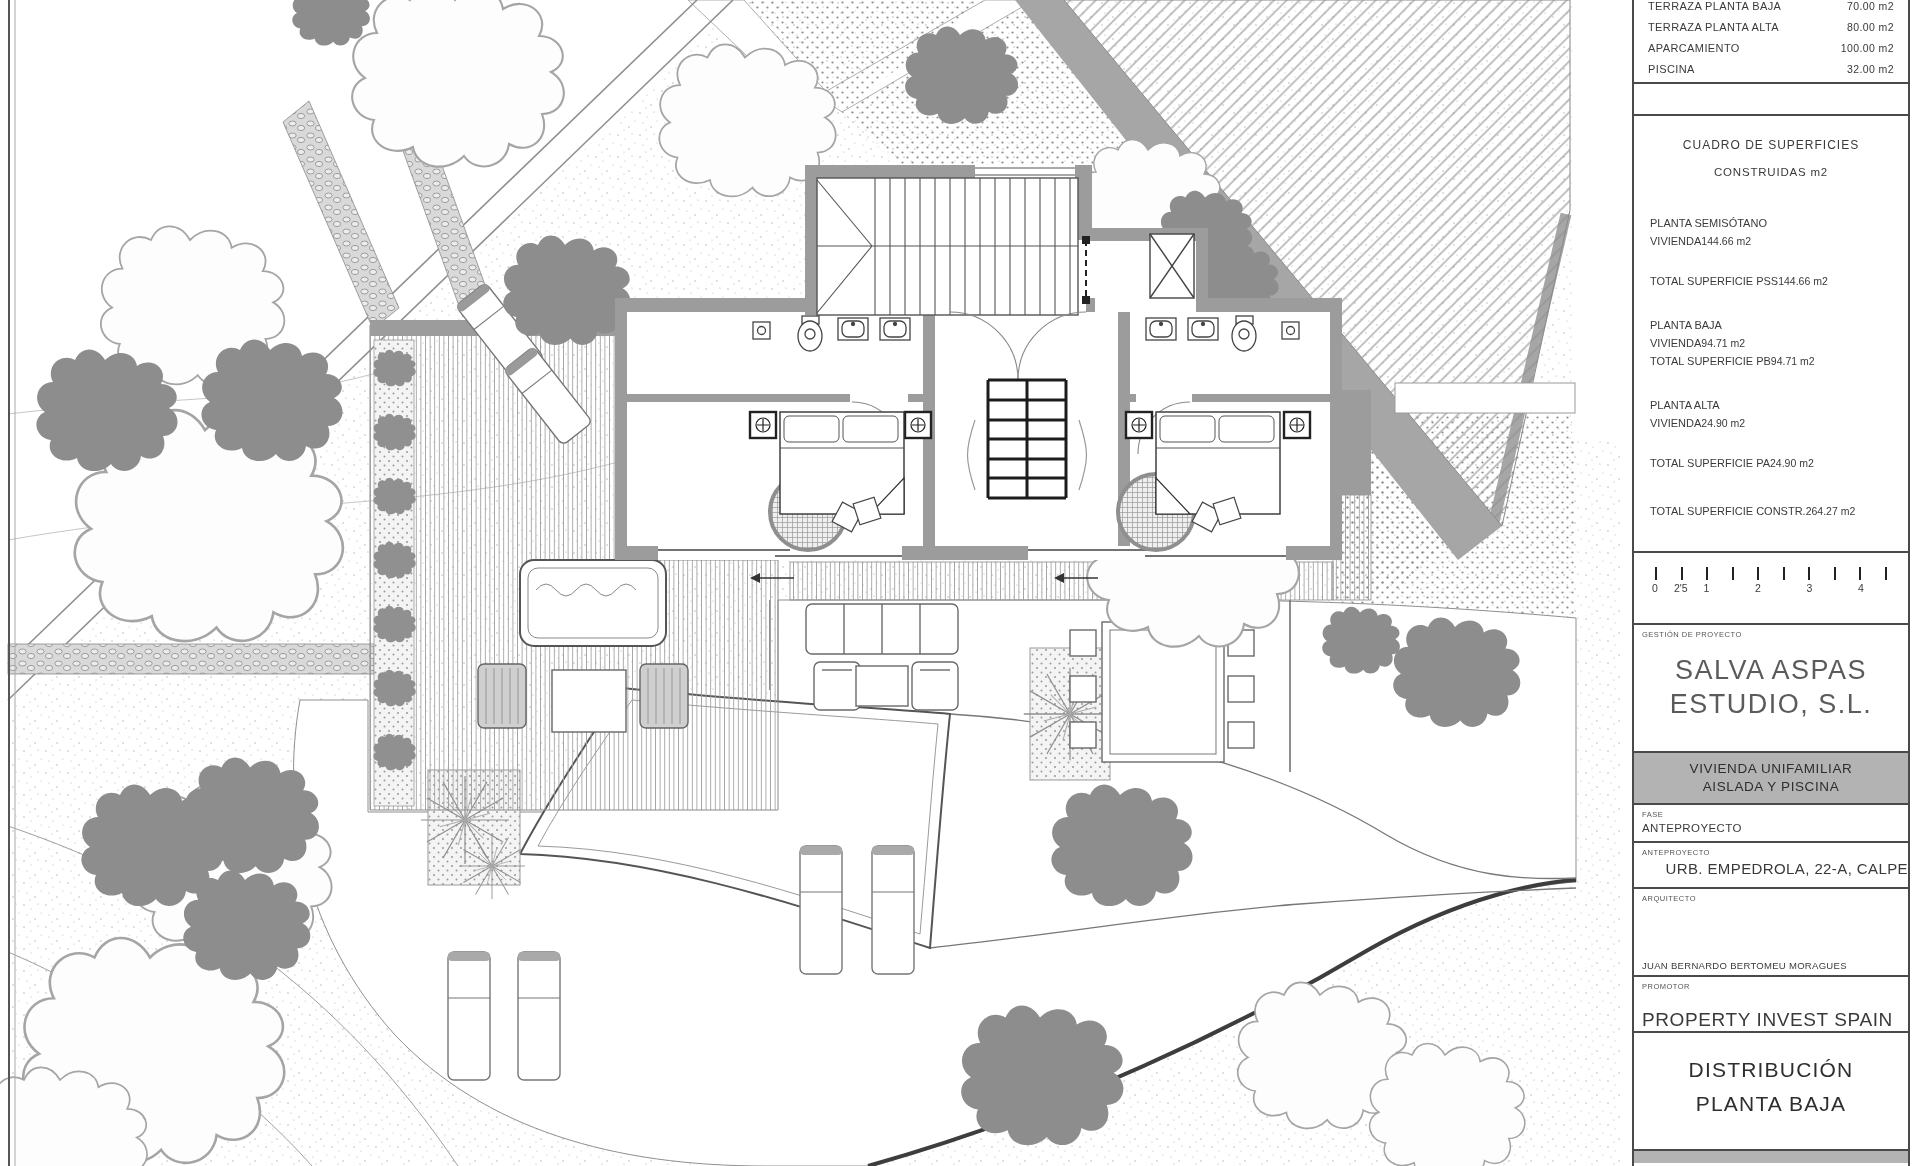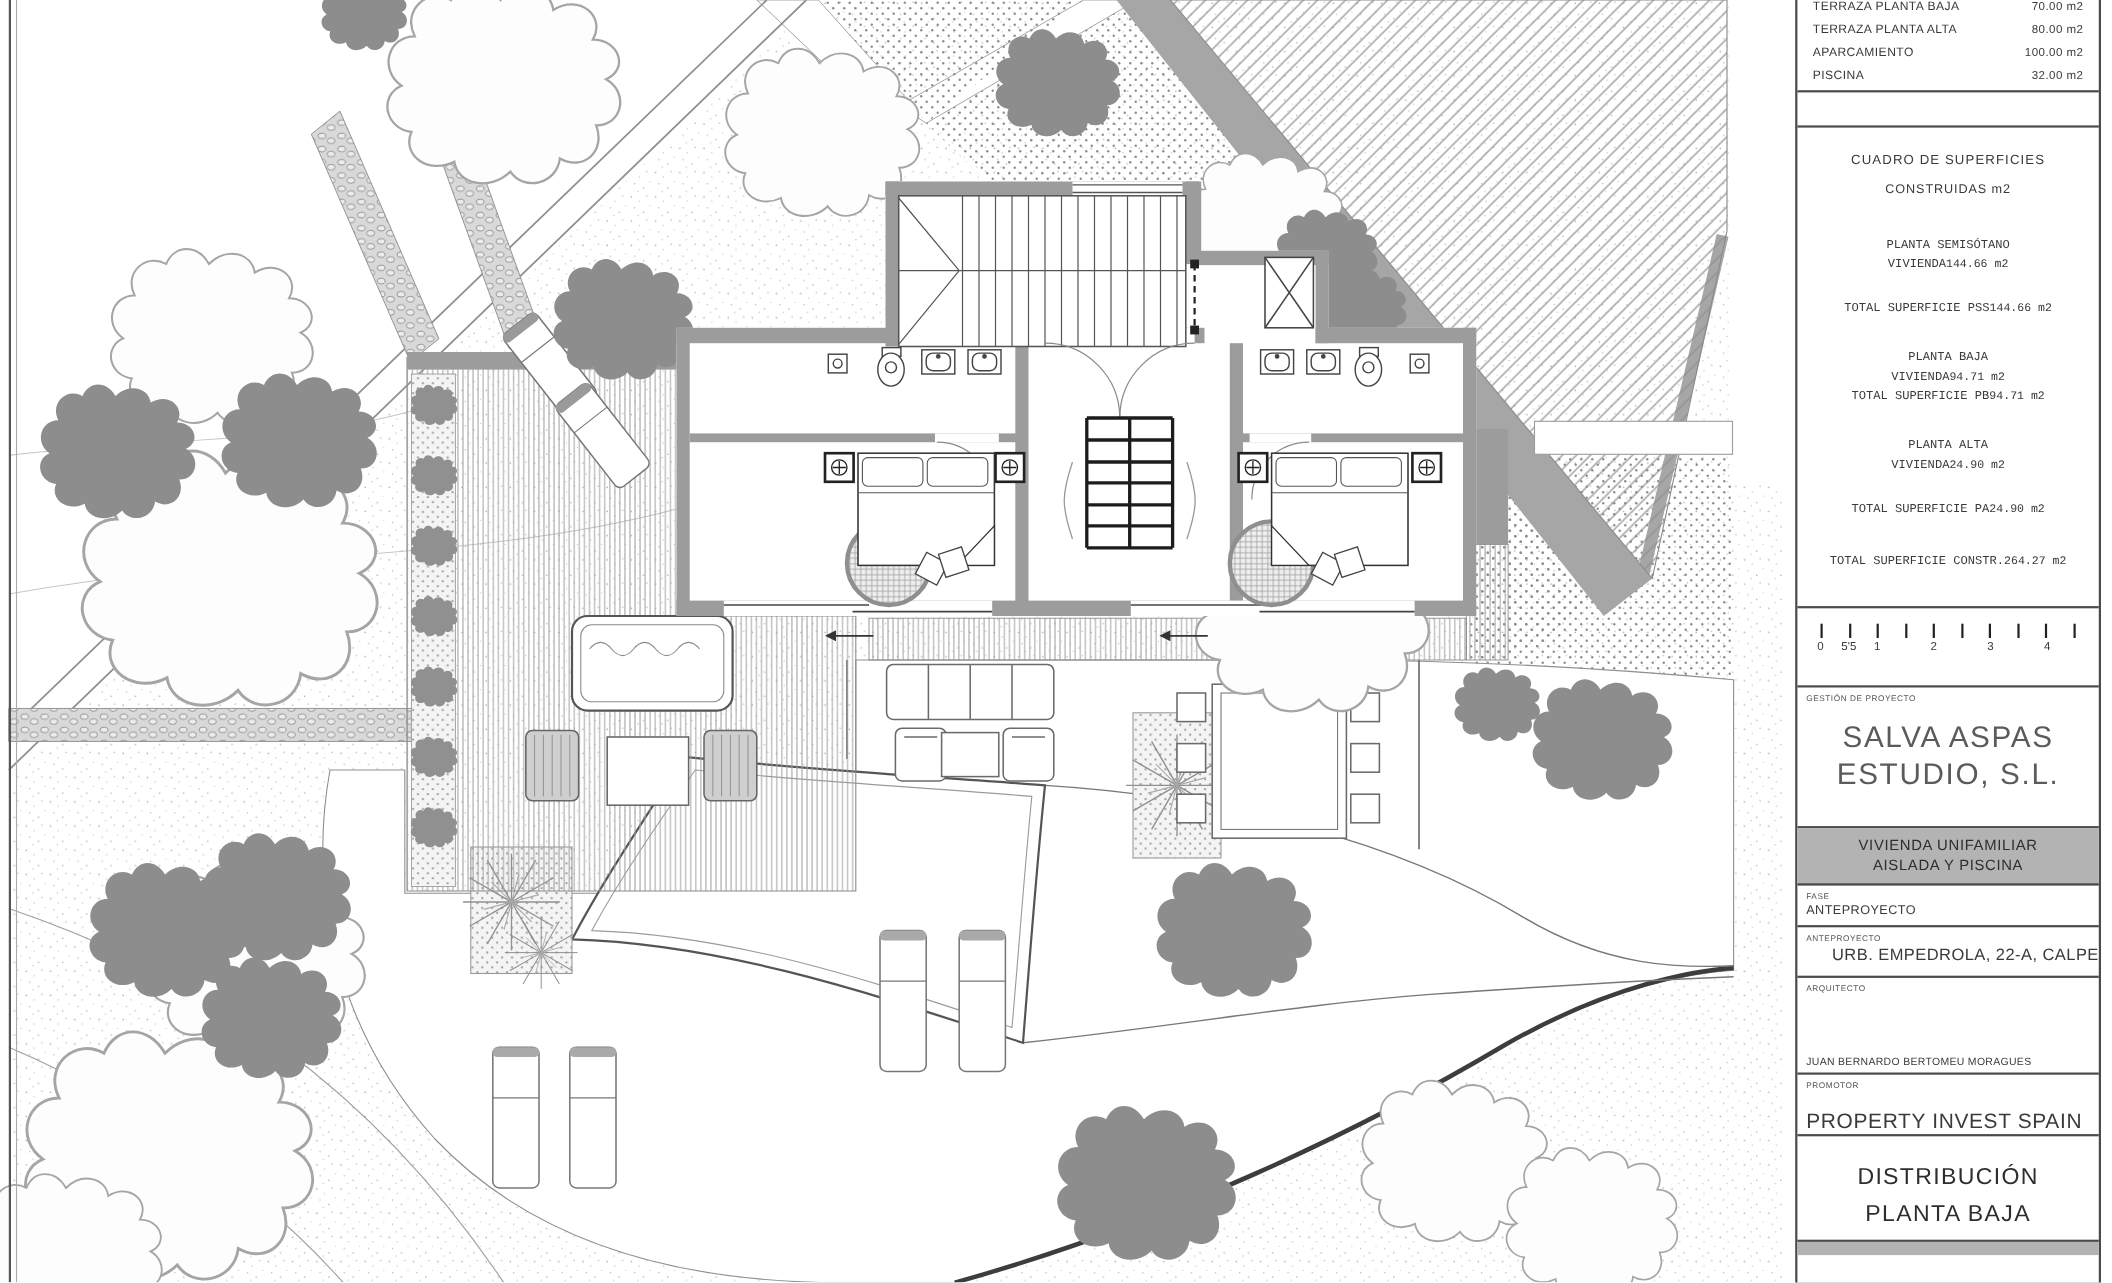--- a/index.html
+++ b/index.html
@@ -11,39 +11,39 @@
               border:2px solid #4a4a4a;background:#fff;display:flex;flex-direction:column;box-sizing:border-box;}
   .tb-sec{border-bottom:2px solid #4a4a4a;box-sizing:border-box;position:relative;flex:0 0 auto;overflow:hidden;}
   .srow{display:flex;justify-content:space-between;align-items:center;height:21px;padding:0 14px;
         font-size:11px;letter-spacing:.4px;}
   .srow .v{font-size:10.5px;}
   #sec-surfaces{height:84px;padding-top:2px;}
   #sec-empty{height:32px;}
   #sec-cuadro{height:437px;font-size:11px;}
   .cu-title{text-align:center;margin-top:22px;font-size:12px;letter-spacing:1px;}
   .cu-sub{text-align:center;margin-top:14px;font-size:11.5px;letter-spacing:.8px;}
-  .cu-row{display:flex;justify-content:center;padding:0 16px;height:18px;align-items:center;font-family:Liberation Mono, monospace;}
+  .cu-row{display:flex;justify-content:flex-start;padding:0 16px;height:18px;align-items:center;}
   .cu-row .v{font-size:10.5px;}
   .mt36{margin-top:36px;} .mt22{margin-top:22px;} .mt26{margin-top:26px;} .mt30{margin-top:30px;}
   #sec-scale{height:72px;}
   .ticks{display:flex;justify-content:space-between;width:232px;margin:14px auto 0 auto;font-size:12px;color:#222;}
   .ticks span{display:block;width:2px;height:13px;background:#222;}
   .tlabels{position:relative;width:232px;margin:2px auto 0 auto;height:14px;font-size:10.5px;}
   .tlabels span{position:absolute;transform:translateX(-50%);}
   #sec-gestion{height:128px;}
   .small-label{font-size:7.5px;letter-spacing:.5px;color:#555;padding:5px 0 0 8px;}
   .studio{ text-align:center;font-size:27px;letter-spacing:1.5px;color:#5b5b5b;line-height:34px;margin-top:14px;}
   #sec-banner{height:52px;background:#b3b3b3;display:flex;flex-direction:column;justify-content:center;text-align:center;
               font-size:13.5px;letter-spacing:.6px;line-height:18px;color:#2e2e2e;}
   #sec-fase{height:38px;} #sec-empl{height:46px;} #sec-arq{height:88px;} #sec-prom{height:56px;}
   .sec-val{font-size:11.5px;padding-left:8px;margin-top:3px;letter-spacing:.4px;}
   .sec-val-c{font-size:15px;text-align:right;margin-top:3px;letter-spacing:.4px;}
   .arq-name{position:absolute;bottom:4px;left:8px;font-size:9.5px;letter-spacing:.3px;}
   .prom-name{font-size:19px;padding-left:8px;margin-top:18px;letter-spacing:.6px;}
-  #sec-title{height:96px;text-align:center;}
+  #sec-title{height:118px;text-align:center;}
   .sheet-title{font-size:21px;letter-spacing:1.2px;line-height:34px;margin-top:20px;color:#2e2e2e;}
   #sec-bottom{height:12px;background:#b3b3b3;border-bottom:none;}
 </style>
 </head>
 <body>
 
 <div id="sheet">
 
 <svg id="plan-svg" width="1620" height="1166" viewBox="0 0 1620 1166" xmlns="http://www.w3.org/2000/svg">
   <defs>
@@ -494,21 +494,21 @@
           <span></span>
           <span></span>
           <span></span>
           <span></span>
           <span></span>
           <span></span>
           <span></span>
     </div>
     <div class="tlabels">
       <span style="left:0%">0</span>
-      <span style="left:11.1%">5'5</span>
+      <span style="left:11.1%">2'5</span>
       <span style="left:22.2%">1</span>
       <span style="left:44.4%">2</span>
       <span style="left:66.6%">3</span>
       <span style="left:88.8%">4</span>
     </div>
   </div>
 
   <div class="tb-sec" id="sec-gestion">
     <div class="small-label">GESTIÓN DE PROYECTO</div>
     <div class="studio">

